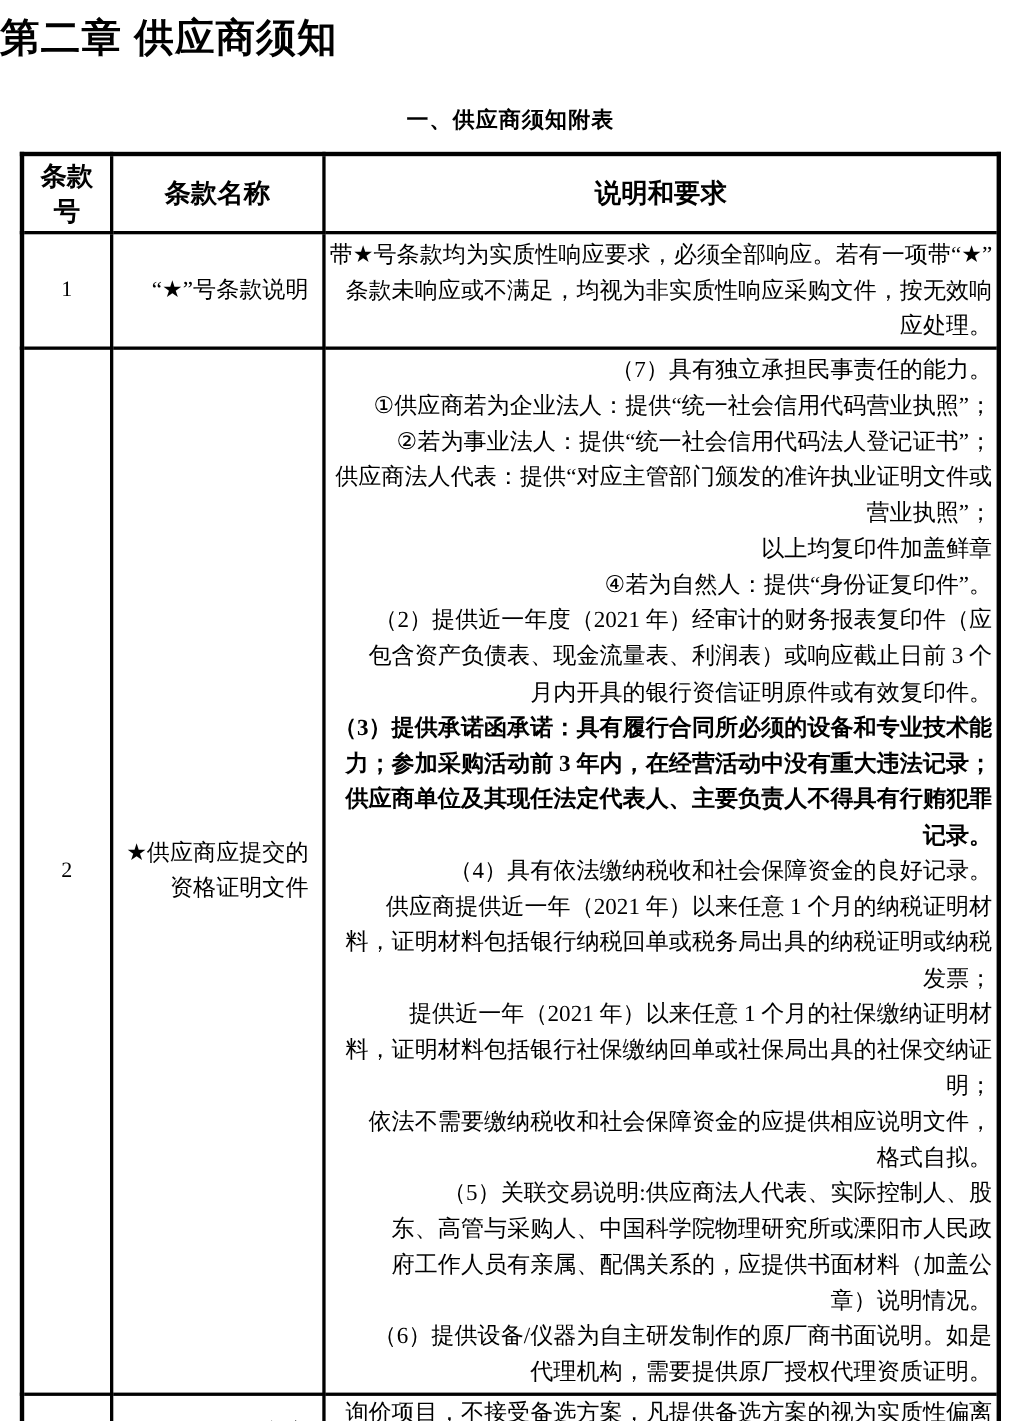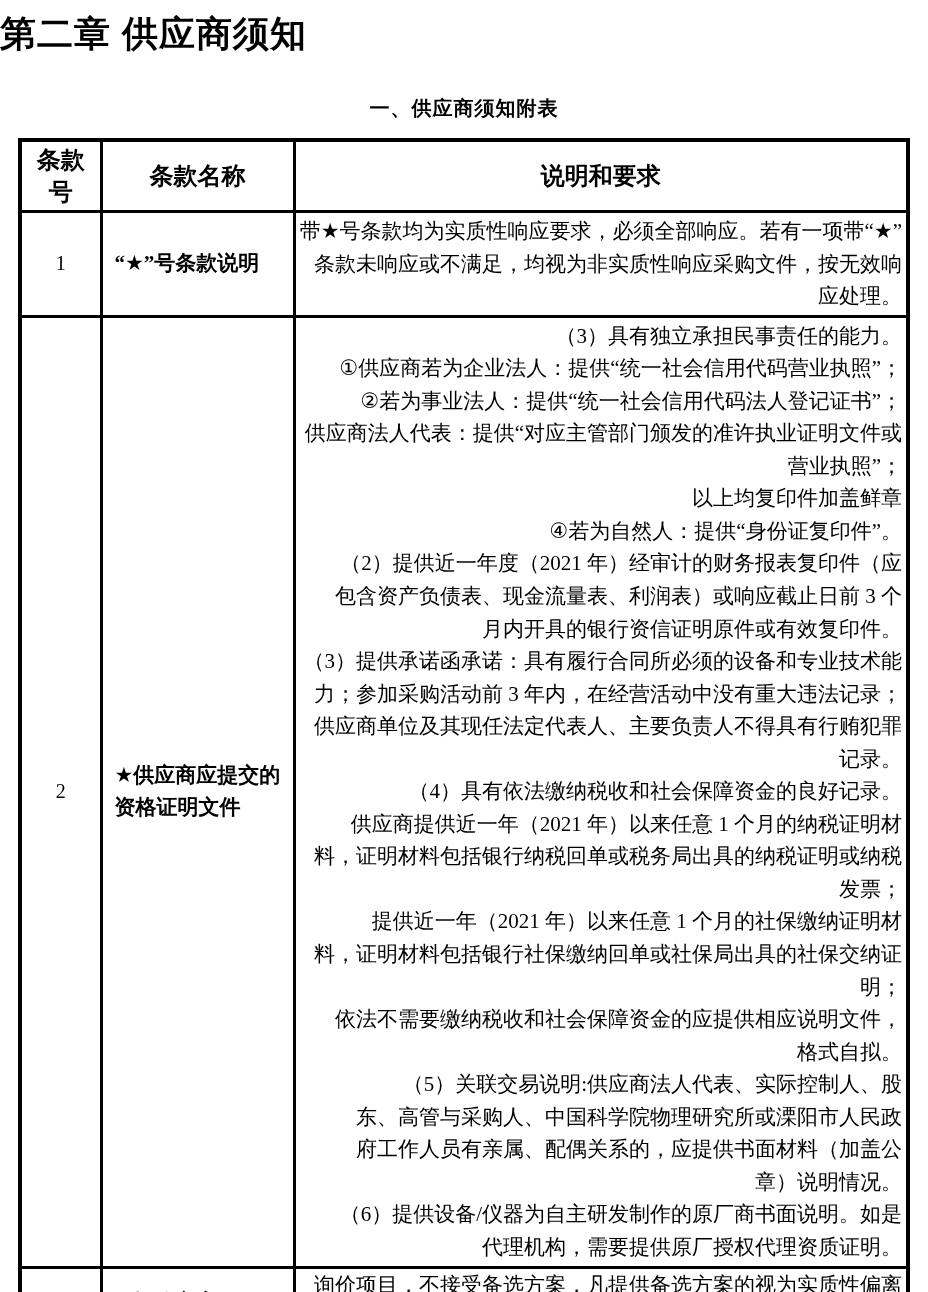--- a/index.html
+++ b/index.html
@@ -46,25 +46,24 @@
     height:42px;
   }
   col.c1{width:81px;}
   col.c2{width:193px;}
   col.c3{width:614px;}
   td.no{
     text-align:center;
     font-size:20px;
   }
   td.name{
-    text-align:left;
+    text-align:right;
     font-size:21px;
     line-height:1.5;
     padding:6px 12px;
-    font-weight:bold;
   }
   td.desc{
     font-size:21px;
     line-height:1.55;
     text-align:right;
   }
   .para{margin:0;}
 </style>
 </head>
 <body>
@@ -90,28 +89,28 @@
         <td class="no">1</td>
         <td class="name">“★”号条款说明</td>
         <td class="desc">
           <div class="para" style="text-indent: 0em;">带★号条款均为实质性响应要求，必须全部响应。若有一项带“★”条款未响应或不满足，均视为非实质性响应采购文件，按无效响应处理。</div>
         </td>
       </tr>
       <tr style="height: 704px;">
         <td class="no">2</td>
         <td class="name">★供应商应提交的资格证明文件</td>
         <td class="desc">
-          <div class="para" style="text-indent: 0em;">（3）具有独立承担民事责任的能力。</div>
+          <div class="para" style="text-indent: 0em;">（7）具有独立承担民事责任的能力。</div>
           <div class="para" style="text-indent: 0em;">①供应商若为企业法人：提供“统一社会信用代码营业执照”；</div>
           <div class="para" style="text-indent: 0em;">②若为事业法人：提供“统一社会信用代码法人登记证书”；</div>
           <div class="para" style="text-indent: 0em;">供应商法人代表：提供“对应主管部门颁发的准许执业证明文件或营业执照”；</div>
           <div class="para" style="text-indent: 1em;">以上均复印件加盖鲜章</div>
           <div class="para" style="text-indent: 0em;">④若为自然人：提供“身份证复印件”。</div>
           <div class="para" style="text-indent: 0em; margin-left: 32px;">（2）提供近一年度（2021 年）经审计的财务报表复印件（应包含资产负债表、现金流量表、利润表）或响应截止日前 3 个月内开具的银行资信证明原件或有效复印件。</div>
-          <div class="para" style="text-indent: 0em;">（3）提供承诺函承诺：具有履行合同所必须的设备和专业技术能力；参加采购活动前 3 年内，在经营活动中没有重大违法记录；供应商单位及其现任法定代表人、主要负责人不得具有行贿犯罪记录。</div>
+          <div class="para" style="text-indent: 0em; font-weight: bold;">（3）提供承诺函承诺：具有履行合同所必须的设备和专业技术能力；参加采购活动前 3 年内，在经营活动中没有重大违法记录；供应商单位及其现任法定代表人、主要负责人不得具有行贿犯罪记录。</div>
           <div class="para" style="text-indent: 0em;">（4）具有依法缴纳税收和社会保障资金的良好记录。</div>
           <div class="para" style="text-indent: 1.5em;">供应商提供近一年（2021 年）以来任意 1 个月的纳税证明材料，证明材料包括银行纳税回单或税务局出具的纳税证明或纳税发票；</div>
           <div class="para" style="text-indent: 1.5em;">提供近一年（2021 年）以来任意 1 个月的社保缴纳证明材料，证明材料包括银行社保缴纳回单或社保局出具的社保交纳证明；</div>
           <div class="para" style="text-indent: 1.5em;">依法不需要缴纳税收和社会保障资金的应提供相应说明文件，格式自拟。</div>
           <div class="para" style="text-indent: 1em; margin-left: 48px;">（5）关联交易说明:供应商法人代表、实际控制人、股东、高管与采购人、中国科学院物理研究所或溧阳市人民政府工作人员有亲属、配偶关系的，应提供书面材料（加盖公章）说明情况。</div>
           <div class="para" style="text-indent: 1em;">（6）提供设备/仪器为自主研发制作的原厂商书面说明。如是代理机构，需要提供原厂授权代理资质证明。</div>
         </td>
       </tr>
       <tr style="height: 50px;">
         <td class="no">3</td>

